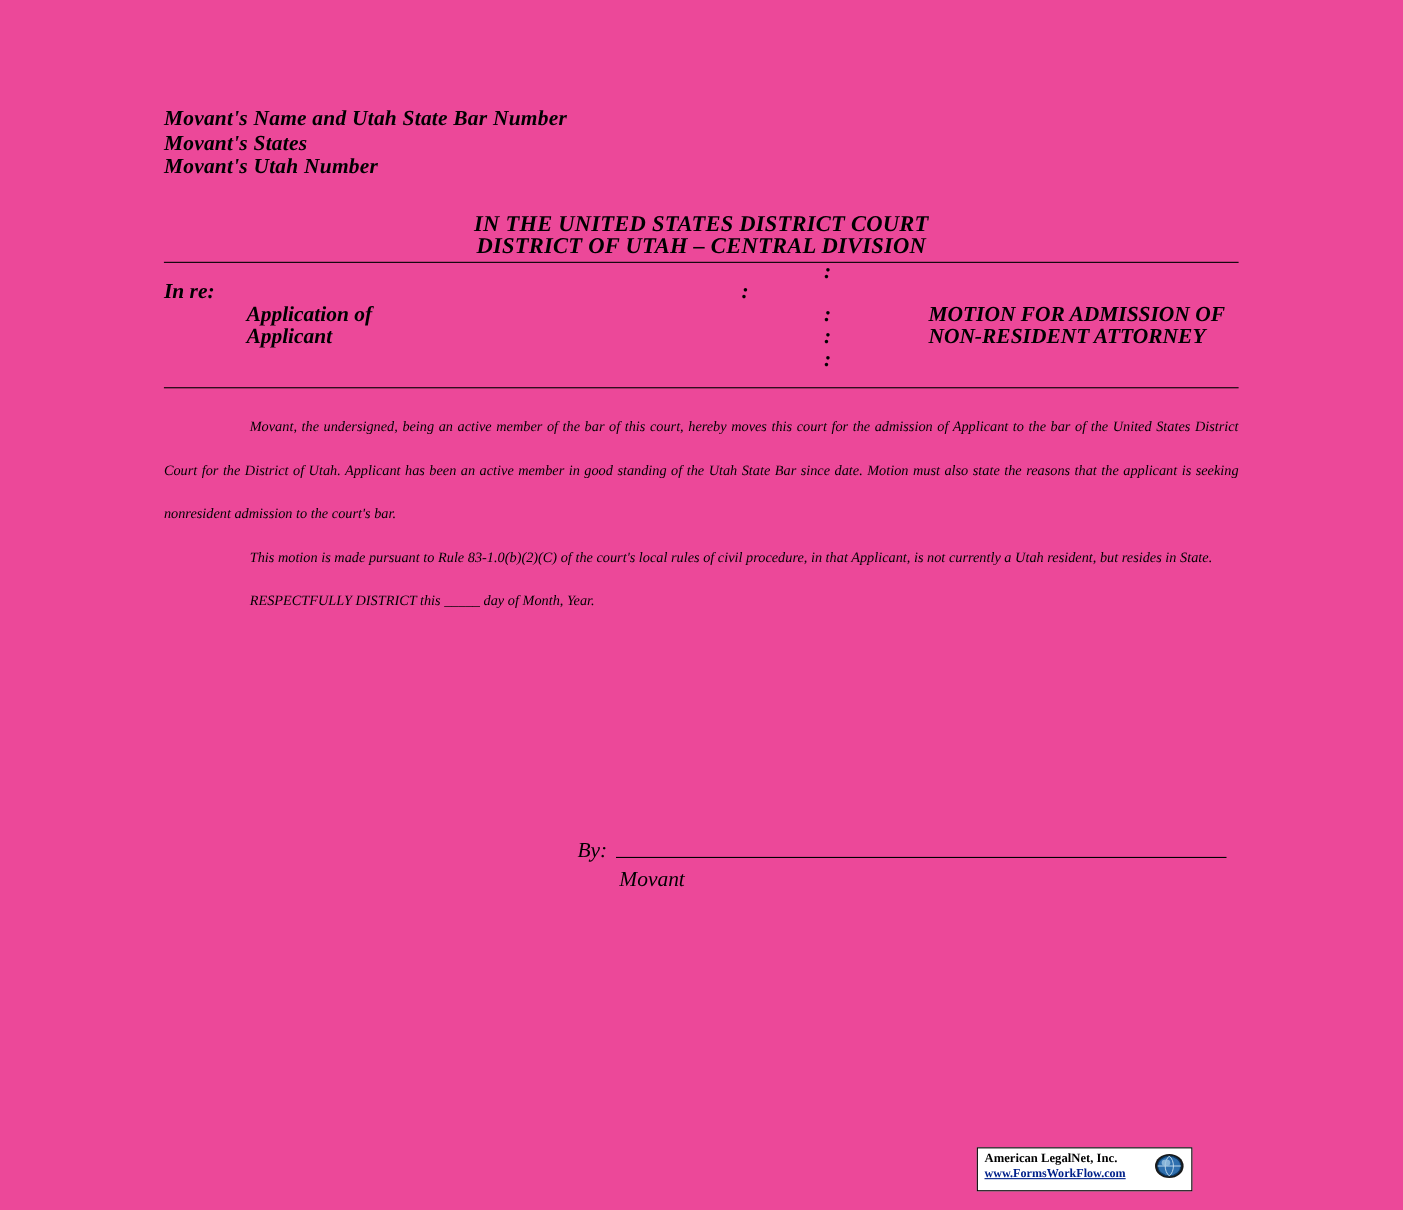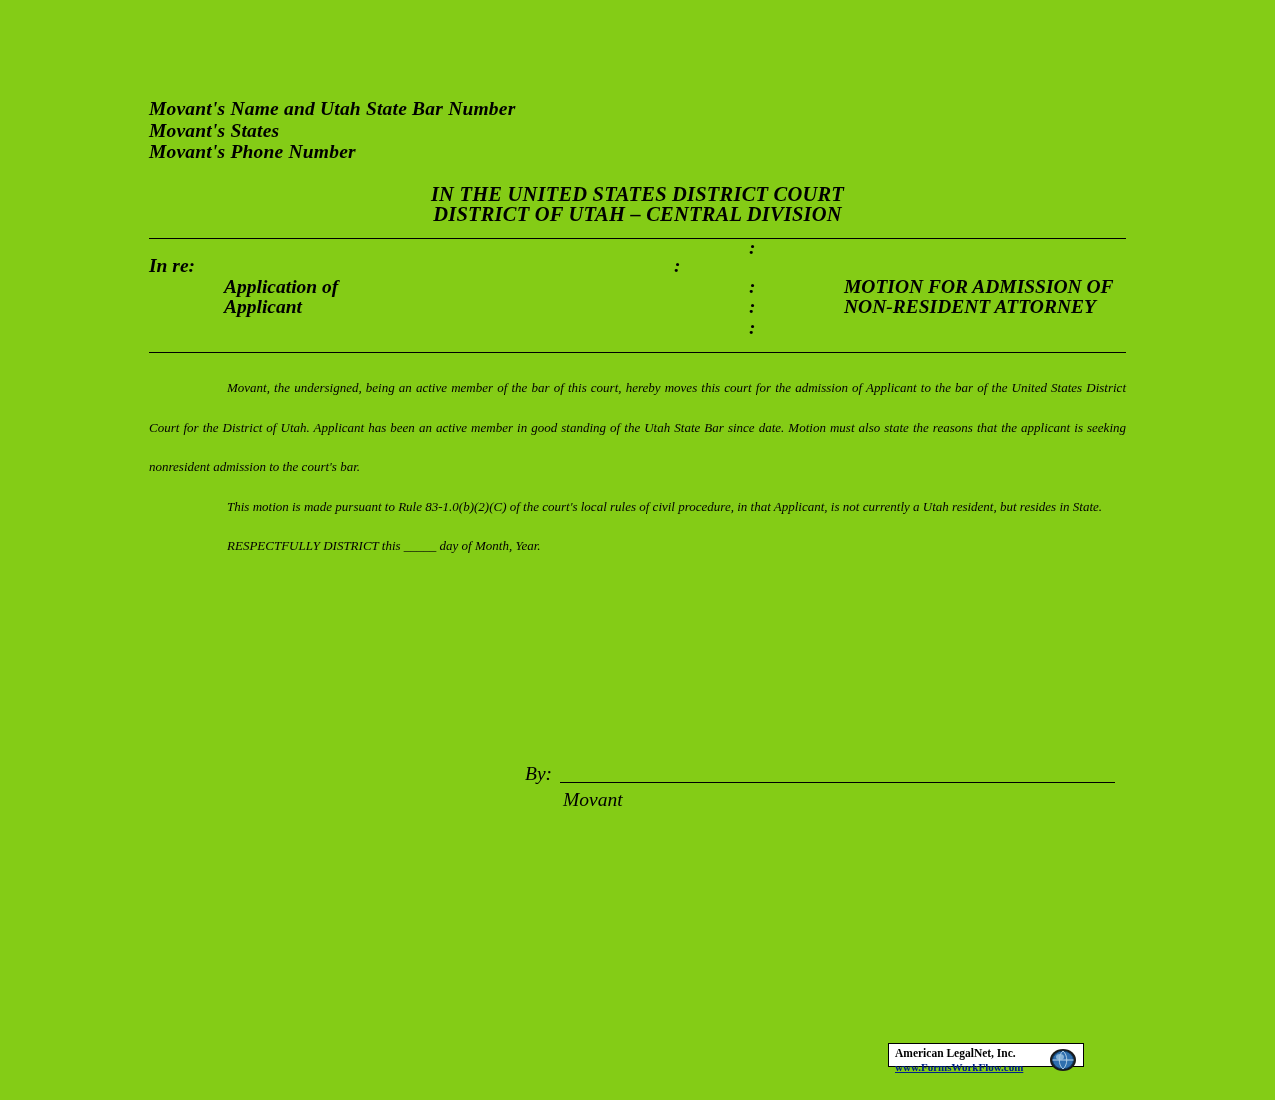--- a/index.html
+++ b/index.html
@@ -14,42 +14,42 @@
     font-family: "Liberation Serif", serif;
     color: #000000;
     overflow: hidden;
   }
 
   .page {
     position: absolute;
     left: 0; top: 0;
     width: 1275px;
     height: 1100px;
-    background: #84cc16;
+    background: #ec4899;
     text-decoration: underline;
   }
 
   
   .movant-block {
     position: absolute;
     left: 149px;
     top: 98px;
     font-style: italic;
     font-weight: bold;
     font-size: 19.5px;
     line-height: 21.5px;
     letter-spacing: 0.2px;
     white-space: nowrap;
   }
   .movant-block div { margin: 0; padding: 0; }
 
   .court-title {
     position: absolute;
     left: 149px;
-    top: 184px;
+    top: 194px;
     width: 977px;
     text-align: center;
     font-style: italic;
     font-weight: bold;
     font-size: 20.5px;
     line-height: 20px;
     letter-spacing: 0.2px;
   }
   .court-title div { margin: 0; }
 
@@ -108,41 +108,41 @@
   .sig-block {
     position: absolute;
     left: 525px;
     top: 762px;
     font-style: italic;
     font-size: 19.5px;
     line-height: 24px;
   }
   .sig-row {
     display: flex;
-    align-items: center;
+    align-items: flex-start;
   }
   .sig-by { margin-right: 8px; }
   .sig-line {
     display: inline-block;
     width: 555px;
     border-bottom: 1.4px solid #000;
     height: 17px;
   }
   .sig-movant {
     margin-left: 38px;
     margin-top: 2px;
   }
 
   
   .stamp {
     position: absolute;
     left: 888px;
     top: 1043px;
     width: 196px;
-    height: 24px;
+    height: 40px;
     border: 1.6px solid #000;
     background: #ffffff;
     box-sizing: border-box;
   }
   .stamp-text {
     position: absolute;
     left: 6px;
     top: 2px;
     width: 150px;
     font-family: "Liberation Serif", serif;
@@ -166,21 +166,21 @@
   }
 </style>
 </head>
 <body>
 
 <div class="page">
 
   <div class="movant-block">
     <div>Movant's Name and Utah State Bar Number</div>
     <div>Movant's States</div>
-    <div>Movant's Phone Number</div>
+    <div>Movant's Utah Number</div>
   </div>
 
   <div class="court-title">
     <div>IN THE UNITED STATES DISTRICT COURT</div>
     <div>DISTRICT OF UTAH – CENTRAL DIVISION</div>
   </div>
 
   <div class="rule rule-top"></div>
 
   <div class="caption-area">

